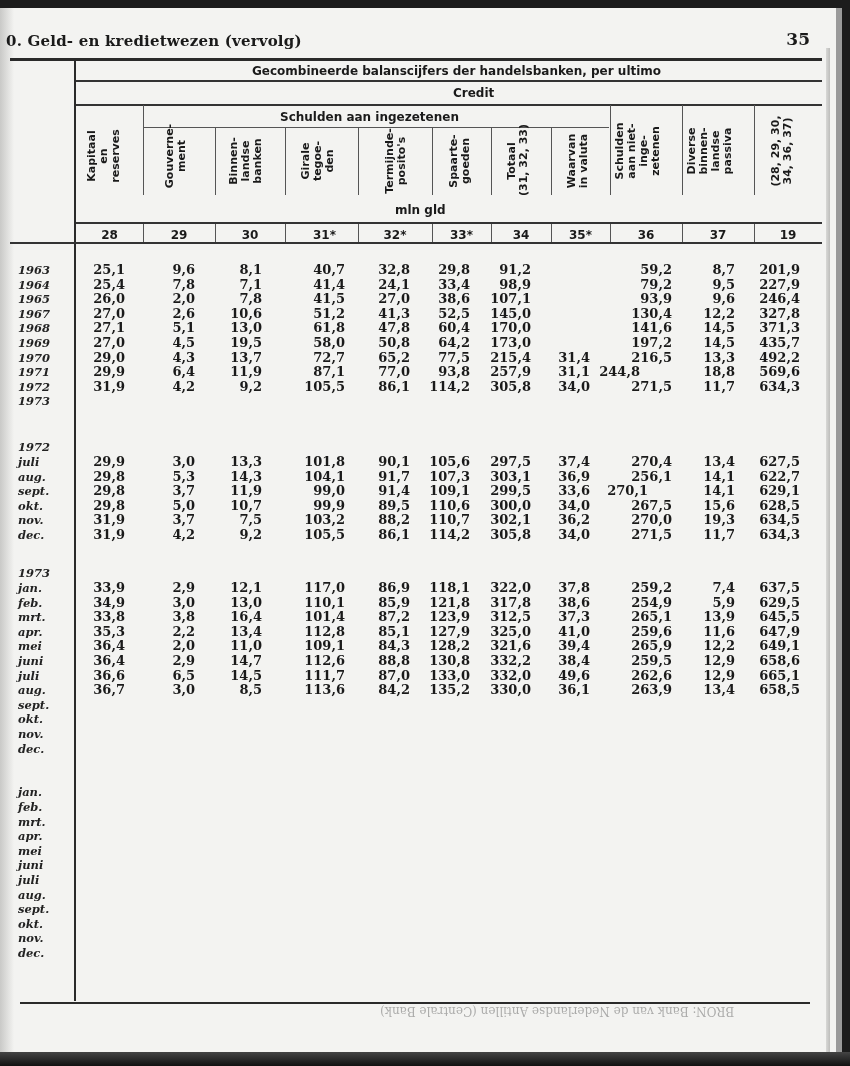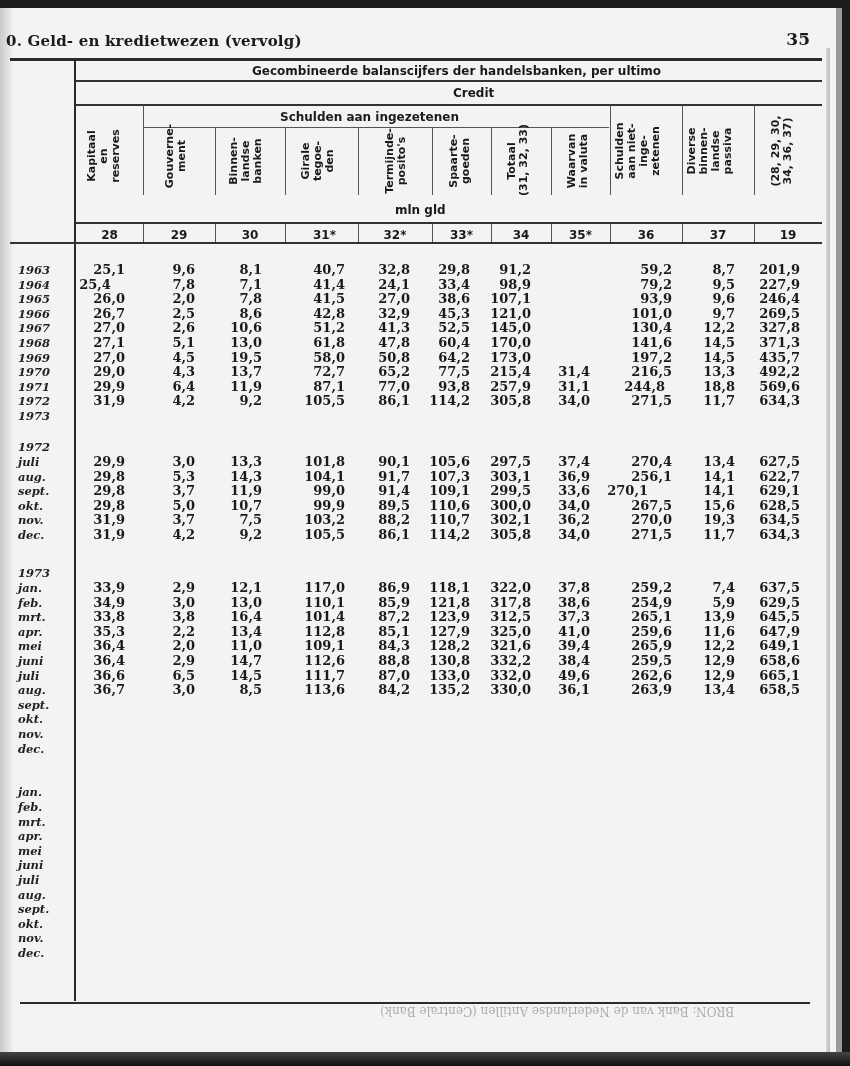--- a/index.html
+++ b/index.html
@@ -169,21 +169,21 @@
         <div class="cell" style="left: 350px; width: 60px;">32,8</div>
         <div class="cell" style="left: 410px; width: 60px;">29,8</div>
         <div class="cell" style="left: 471px; width: 60px;">91,2</div>
         <div class="cell" style="left: 530px; width: 60px;"></div>
         <div class="cell" style="left: 612px; width: 60px;">59,2</div>
         <div class="cell" style="left: 675px; width: 60px;">8,7</div>
         <div class="cell" style="left: 740px; width: 60px;">201,9</div>
       </div>
       <div class="row">
         <div class="rlabel">1964</div>
-        <div class="cell" style="left: 65px; width: 60px; text-align: center;">25,4</div>
+        <div class="cell" style="left: 65px; width: 60px;">25,4</div>
         <div class="cell" style="left: 135px; width: 60px;">7,8</div>
         <div class="cell" style="left: 202px; width: 60px;">7,1</div>
         <div class="cell" style="left: 285px; width: 60px;">41,4</div>
         <div class="cell" style="left: 350px; width: 60px;">24,1</div>
         <div class="cell" style="left: 410px; width: 60px;">33,4</div>
         <div class="cell" style="left: 471px; width: 60px;">98,9</div>
         <div class="cell" style="left: 530px; width: 60px;"></div>
         <div class="cell" style="left: 612px; width: 60px;">79,2</div>
         <div class="cell" style="left: 675px; width: 60px;">9,5</div>
         <div class="cell" style="left: 740px; width: 60px;">227,9</div>
@@ -194,34 +194,20 @@
         <div class="cell" style="left: 135px; width: 60px;">2,0</div>
         <div class="cell" style="left: 202px; width: 60px;">7,8</div>
         <div class="cell" style="left: 285px; width: 60px;">41,5</div>
         <div class="cell" style="left: 350px; width: 60px;">27,0</div>
         <div class="cell" style="left: 410px; width: 60px;">38,6</div>
         <div class="cell" style="left: 471px; width: 60px;">107,1</div>
         <div class="cell" style="left: 530px; width: 60px;"></div>
         <div class="cell" style="left: 612px; width: 60px;">93,9</div>
         <div class="cell" style="left: 675px; width: 60px;">9,6</div>
         <div class="cell" style="left: 740px; width: 60px;">246,4</div>
-      </div>
-      <div class="row">
-        <div class="rlabel">1966</div>
-        <div class="cell" style="left: 65px; width: 60px;">26,7</div>
-        <div class="cell" style="left: 135px; width: 60px;">2,5</div>
-        <div class="cell" style="left: 202px; width: 60px;">8,6</div>
-        <div class="cell" style="left: 285px; width: 60px;">42,8</div>
-        <div class="cell" style="left: 350px; width: 60px;">32,9</div>
-        <div class="cell" style="left: 410px; width: 60px;">45,3</div>
-        <div class="cell" style="left: 471px; width: 60px;">121,0</div>
-        <div class="cell" style="left: 530px; width: 60px;"></div>
-        <div class="cell" style="left: 612px; width: 60px;">101,0</div>
-        <div class="cell" style="left: 675px; width: 60px;">9,7</div>
-        <div class="cell" style="left: 740px; width: 60px;">269,5</div>
       </div>
       <div class="row">
         <div class="rlabel">1967</div>
         <div class="cell" style="left: 65px; width: 60px;">27,0</div>
         <div class="cell" style="left: 135px; width: 60px;">2,6</div>
         <div class="cell" style="left: 202px; width: 60px;">10,6</div>
         <div class="cell" style="left: 285px; width: 60px;">51,2</div>
         <div class="cell" style="left: 350px; width: 60px;">41,3</div>
         <div class="cell" style="left: 410px; width: 60px;">52,5</div>
         <div class="cell" style="left: 471px; width: 60px;">145,0</div>
@@ -275,21 +261,21 @@
       <div class="row">
         <div class="rlabel">1971</div>
         <div class="cell" style="left: 65px; width: 60px;">29,9</div>
         <div class="cell" style="left: 135px; width: 60px;">6,4</div>
         <div class="cell" style="left: 202px; width: 60px;">11,9</div>
         <div class="cell" style="left: 285px; width: 60px;">87,1</div>
         <div class="cell" style="left: 350px; width: 60px;">77,0</div>
         <div class="cell" style="left: 410px; width: 60px;">93,8</div>
         <div class="cell" style="left: 471px; width: 60px;">257,9</div>
         <div class="cell" style="left: 530px; width: 60px;">31,1</div>
-        <div class="cell" style="left: 605px; width: 60px;">244,8</div>
+        <div class="cell" style="left: 580px; width: 60px;">244,8</div>
         <div class="cell" style="left: 675px; width: 60px;">18,8</div>
         <div class="cell" style="left: 740px; width: 60px;">569,6</div>
       </div>
       <div class="row">
         <div class="rlabel">1972</div>
         <div class="cell" style="left: 65px; width: 60px;">31,9</div>
         <div class="cell" style="left: 135px; width: 60px;">4,2</div>
         <div class="cell" style="left: 202px; width: 60px;">9,2</div>
         <div class="cell" style="left: 285px; width: 60px;">105,5</div>
         <div class="cell" style="left: 350px; width: 60px;">86,1</div>

